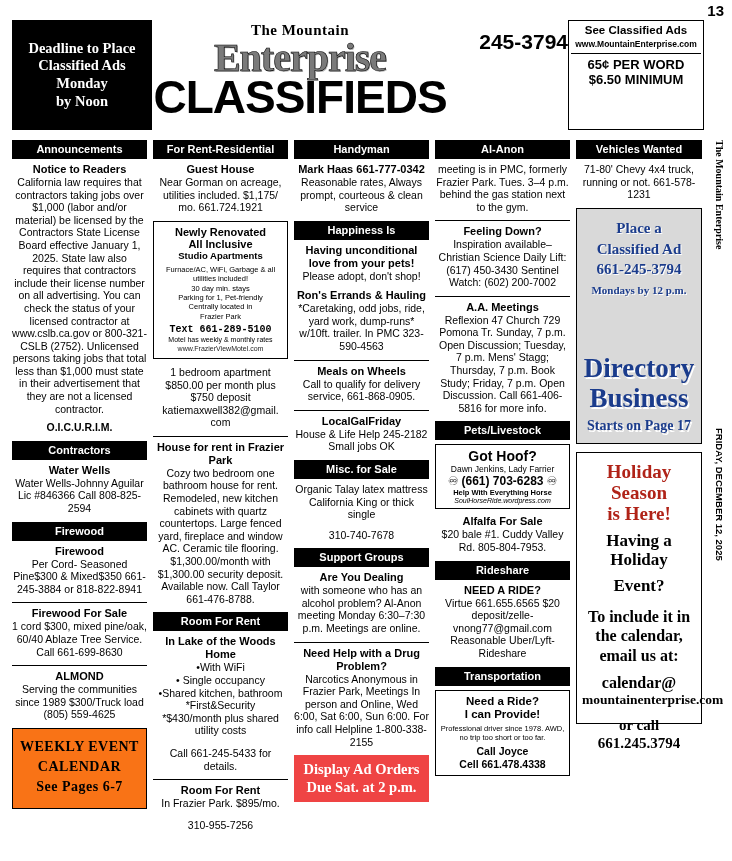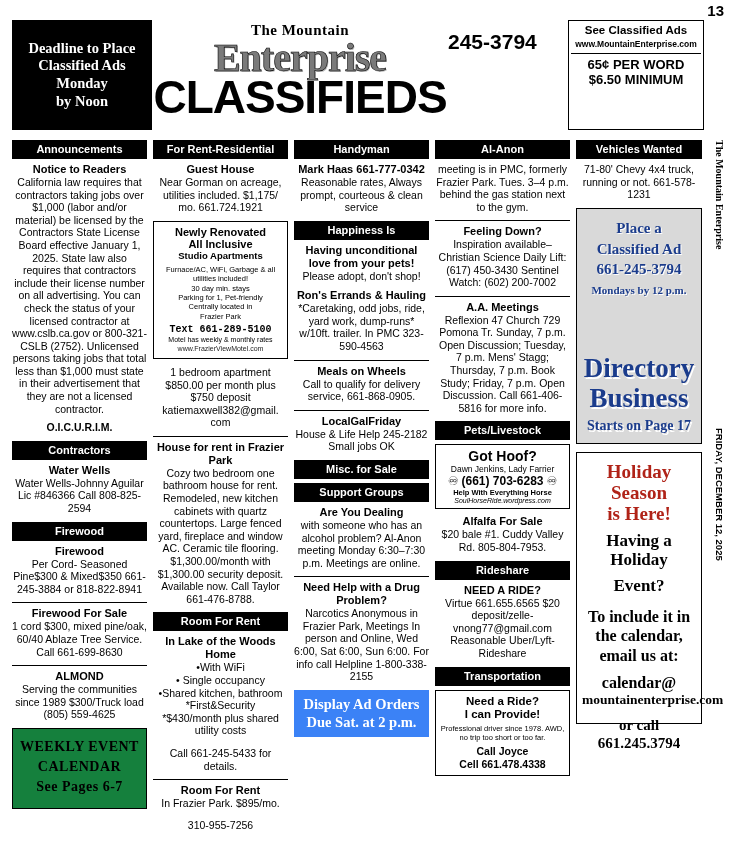--- a/index.html
+++ b/index.html
@@ -50,21 +50,21 @@
     -webkit-text-stroke:0.6px #000;
     color:#7a7a7a;
     text-shadow:1px 1px 0 #bbb;
   }
   .classifieds {
     font-family:"Liberation Sans", sans-serif;
     font-size:46px; font-weight:bold; line-height:.98;
     letter-spacing:-1px; margin-top:-2px;
   }
   .phone-col {
-    width:120px; display:flex; align-items:flex-start; justify-content:flex-start;
+    width:120px; display:flex; align-items:flex-start; justify-content:flex-end;
     padding-top:10px;
   }
   .phone-col .ph { font-size:21px; font-weight:bold; }
   .rate-box {
     width:136px; border:1.5px solid #000; padding:3px 2px;
     display:flex; flex-direction:column; align-items:center; justify-content:flex-start;
   }
   .rate-box .l1 { font-size:11.5px; font-weight:bold; text-align:center; line-height:1.2; }
   .rate-box .l2 { font-size:8.5px; font-weight:bold; text-align:center; margin-top:1px; }
   .rate-box .rule { width:100%; border-top:1.5px solid #000; margin:4px 0 3px; }
@@ -105,31 +105,31 @@
   }
   .boxed .t1 { font-weight:bold; font-size:11px; line-height:1.15; }
   .boxed .t2 { font-weight:bold; font-size:9.5px; line-height:1.15; }
   .boxed .t3 { font-size:7.5px; line-height:1.25; }
   .boxed .t4 { font-weight:bold; font-size:10px; line-height:1.2;font-family:Liberation Mono, monospace; }
   .boxed .t5 { font-size:7px; line-height:1.2; }
   .boxed .t6 { font-size:7px; line-height:1.2; color:#222; }
 
   
   .tanbox {
-    background:#15803d; border:1px solid #000;
+    background:#f97316; border:1px solid #000;
     padding:8px 4px 10px; text-align:center; margin-top:6px;
   }
   .tanbox div {
     font-family:"Liberation Serif", serif;
     font-weight:bold; font-size:14px; line-height:1.45; letter-spacing:.5px;
   }
 
   
   .blackad {
-    background:#3b82f6; color:#fff; text-align:center; padding:5px 3px 6px; margin-top:6px;
+    background:#ef4444; color:#fff; text-align:center; padding:5px 3px 6px; margin-top:6px;
   }
   .blackad div { font-family:"Liberation Serif", serif; font-weight:bold; font-size:14.5px; line-height:1.25; }
 
   
   .farmbox { border:1.5px solid #000; padding:3px 4px 4px; text-align:center; margin-bottom:6px; }
   .farmbox .f1 { font-family:"Liberation Serif", serif; font-weight:bold; font-size:15px; line-height:1.05; }
   .farmbox .f2 { font-weight:bold; font-size:10px; }
   .farmbox .f3 { font-size:7.5px; line-height:1.2; }
   .farmbox .f4 { font-size:8px; }
   .horse { font-size:15px; line-height:1; }
@@ -329,20 +329,24 @@
       <div class="ttl">Meals on Wheels</div>
       <div class="bdy">Call to qualify for delivery service, 661-868-0905.</div>
     </div>
     <div class="rule-thin"></div>
     <div class="blk">
       <div class="ttl">LocalGalFriday</div>
       <div class="bdy">House &amp; Life Help  245-2182 Small jobs OK</div>
     </div>
 
     <div class="hdr">Misc. for Sale</div>
+    <div class="blk">
+      <div class="bdy">Organic Talay latex mattress California King or thick single</div>
+      <div class="bdy" style="margin-top:8px">310-740-7678</div>
+    </div>
 
     <div class="hdr">Support Groups</div>
     <div class="blk">
       <div class="ttl">Are You Dealing</div>
       <div class="bdy">with someone who has an alcohol problem? Al-Anon meeting Monday 6:30–7:30 p.m. Meetings are online.</div>
     </div>
     <div class="rule-thin"></div>
     <div class="blk">
       <div class="ttl">Need Help with a Drug Problem?</div>
       <div class="bdy">Narcotics Anonymous in Frazier Park, Meetings In person and Online, Wed 6:00, Sat 6:00, Sun 6:00. For info call Helpline 1-800-338-2155</div>

